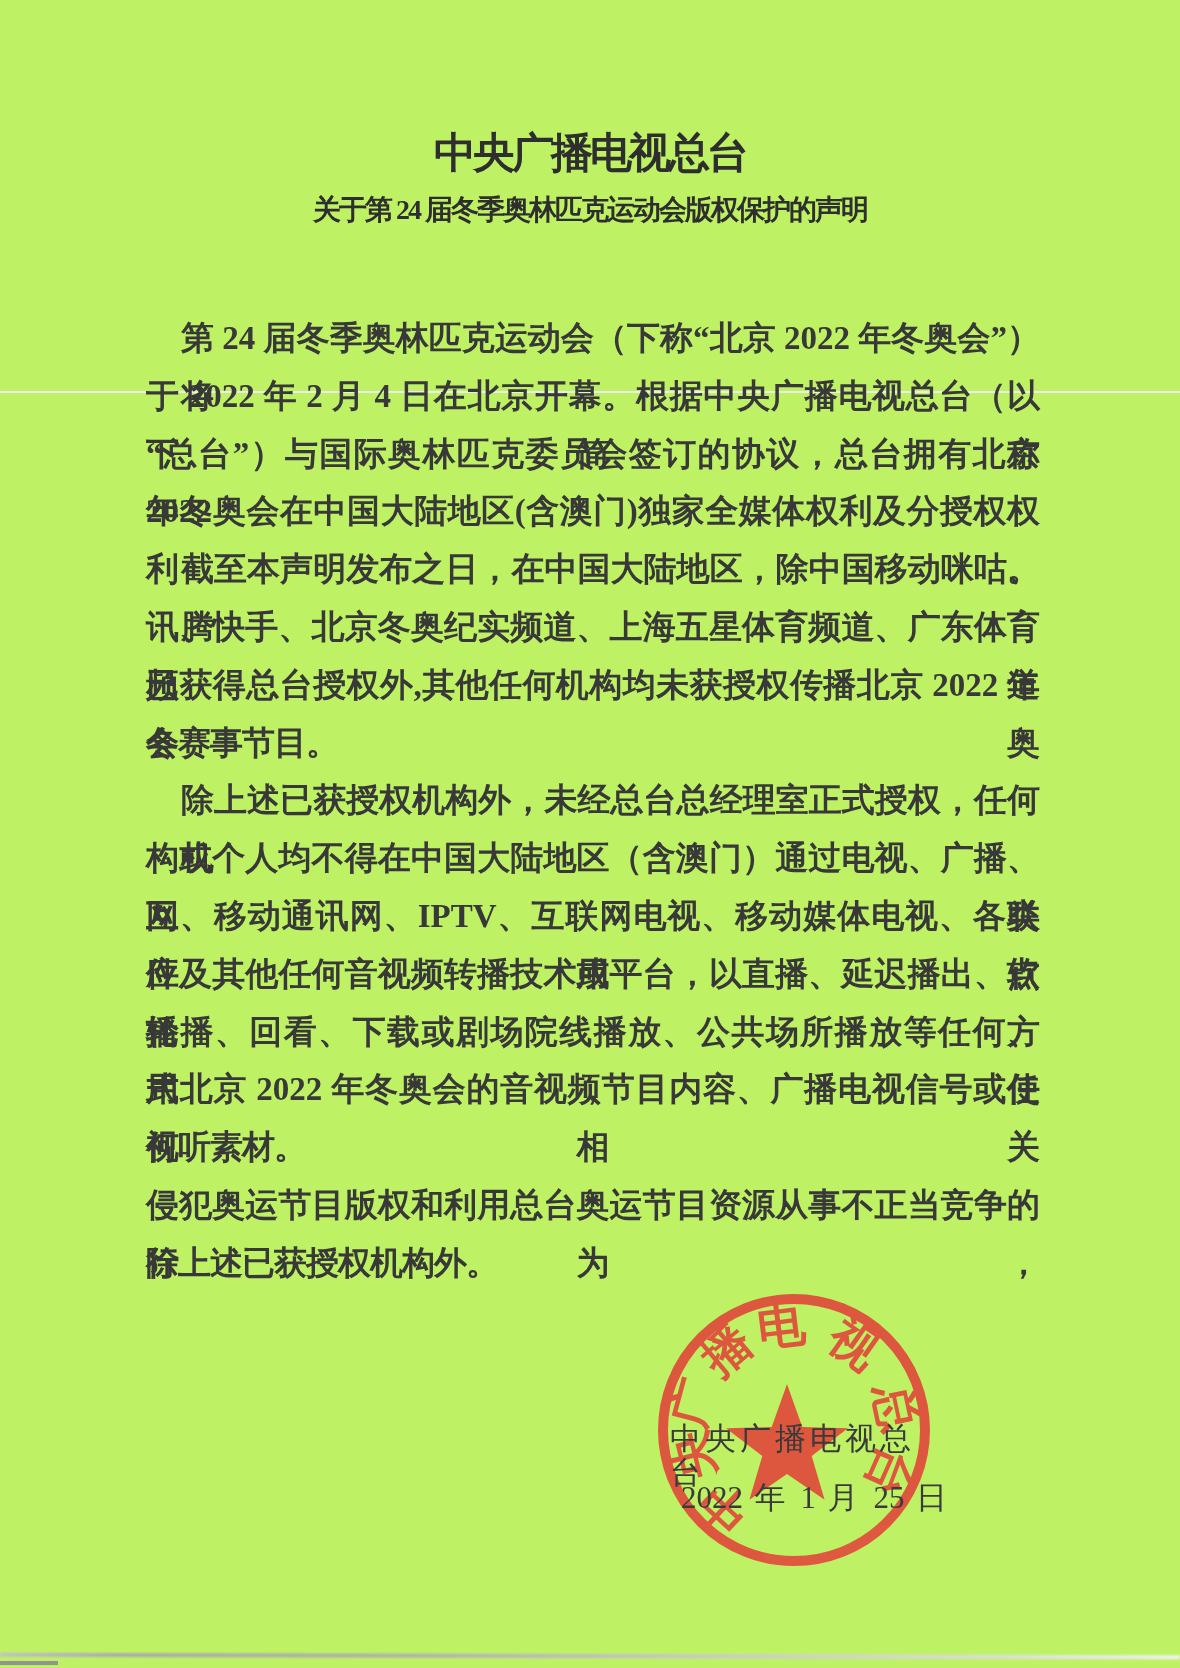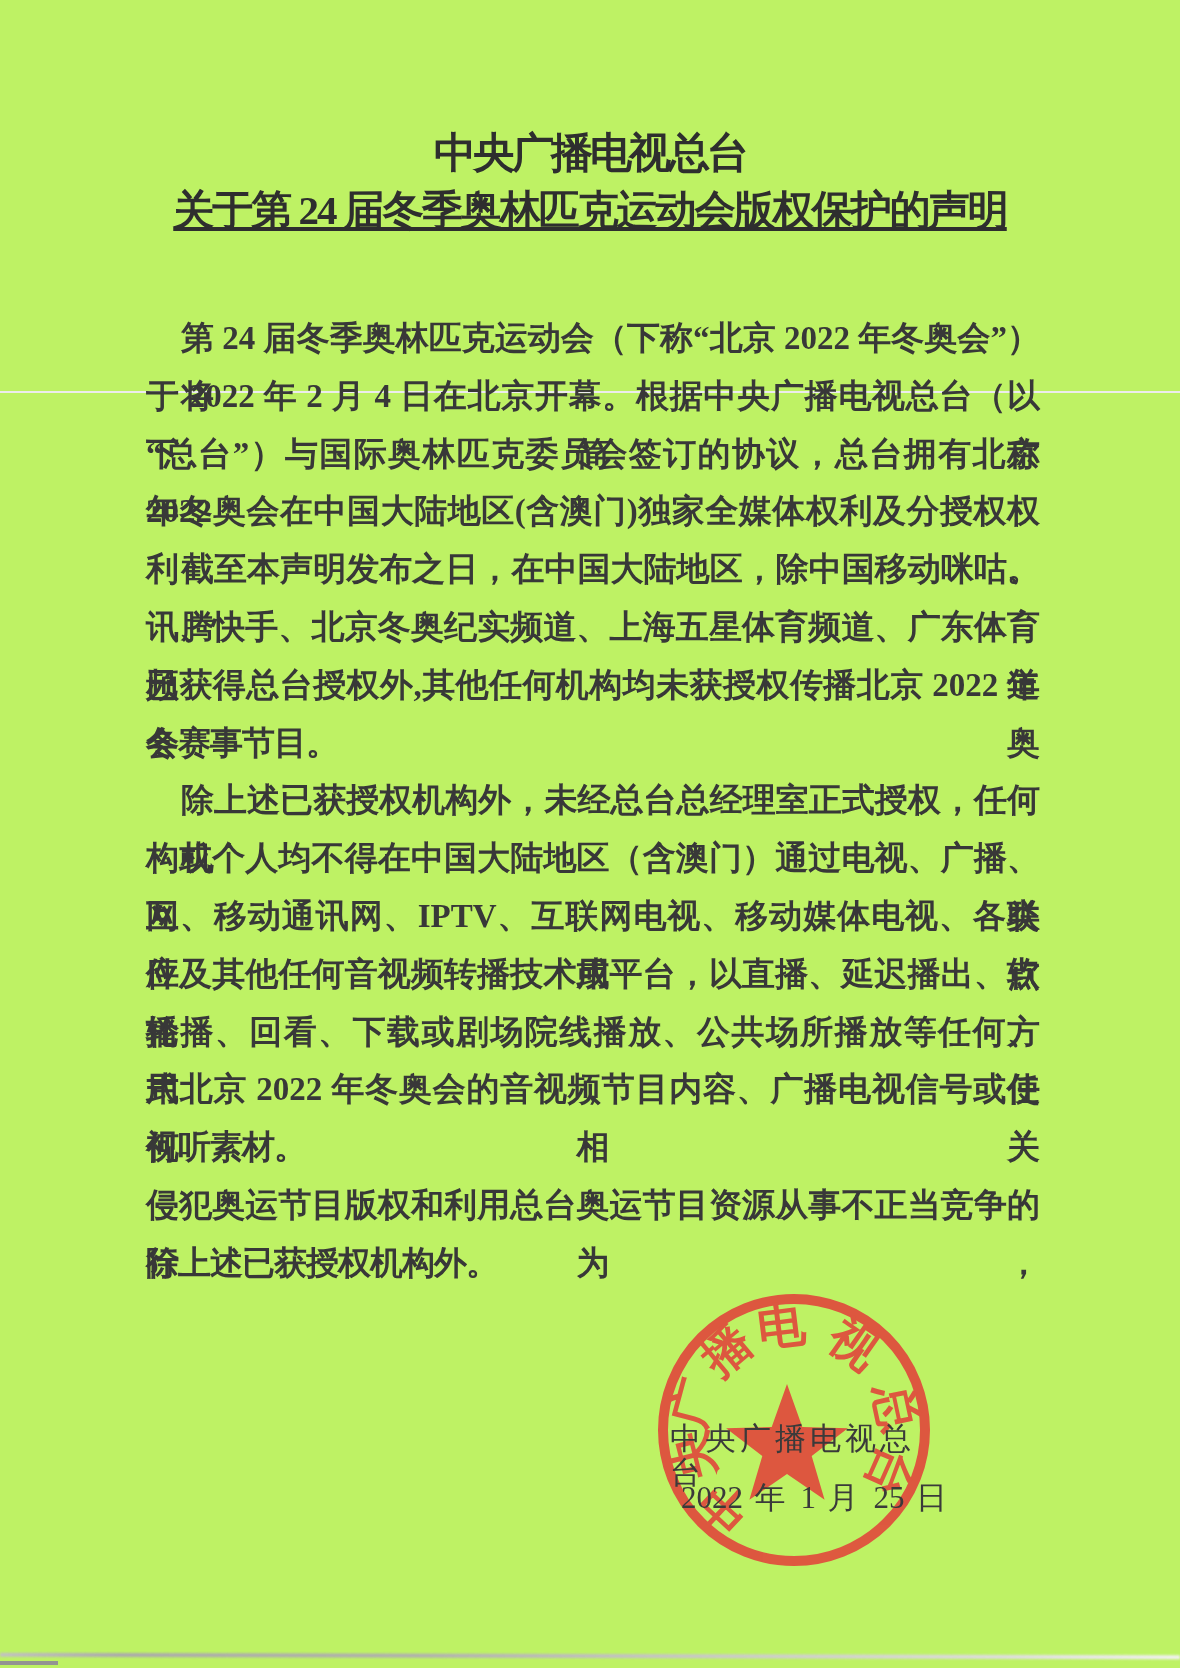--- a/index.html
+++ b/index.html
@@ -11,21 +11,21 @@
   }
   .page{position:absolute;inset:0;background:#bef264;}
 
   
   .title{
     position:absolute;left:0;width:1180px;
     text-align:center;color:#2e2e2e;font-weight:700;
     white-space:nowrap;
   }
   .title1{top:128px;font-size:42px;line-height:50px;letter-spacing:-3px;}
-  .title2{top:184px;font-size:41px;line-height:52px;letter-spacing:-2px;text-decoration:underline;}
+  .title2{top:184px;font-size:28px;line-height:52px;letter-spacing:-2px;}
 
   
   .doc-body{
     position:absolute;left:146px;top:310px;width:894px;
     color:#383838;font-size:33px;
   }
   .bline{
     height:57.8px;line-height:57.8px;
     letter-spacing:-1px;
     white-space:nowrap;

